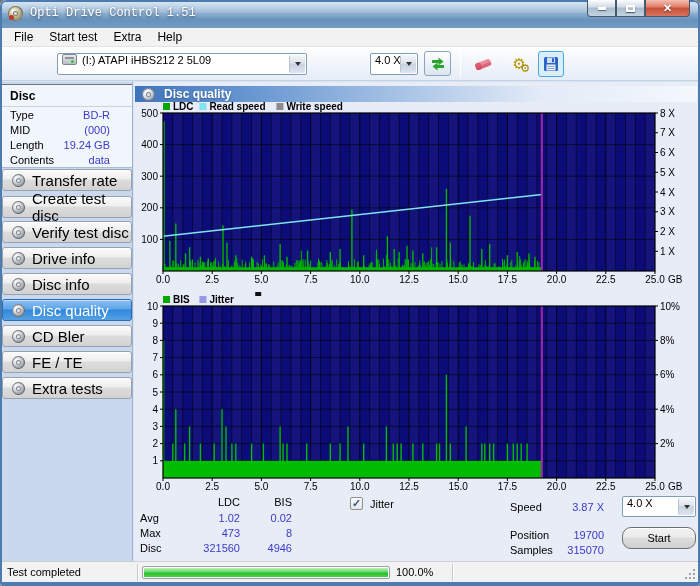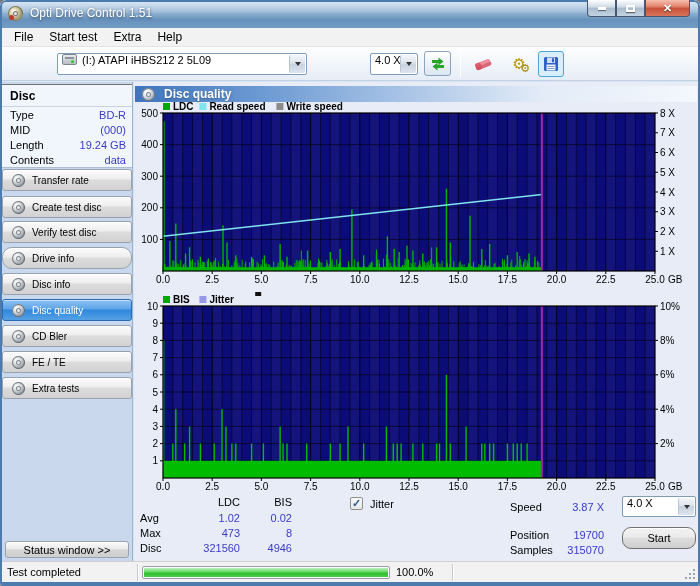--- a/index.html
+++ b/index.html
@@ -7,21 +7,21 @@
   .window{
     position:relative;width:700px;height:586px;
     font-family:"Liberation Sans",sans-serif;color:#000;
     background:#d9e4f3;border-radius:6px 6px 3px 3px;overflow:hidden;
   }
   .frame{position:absolute;inset:0;border:2px solid #4d7bae;border-bottom-width:4px;
     border-radius:6px 6px 3px 3px;pointer-events:none;z-index:60;}
   
   .titlebar{position:absolute;left:0;top:0;right:0;height:36px;
     background:linear-gradient(180deg,#b7d0e9 0%,#88abce 40%,#6792bd 55%,#7ea6cb 100%);
-    border-radius:6px 6px 0 0;}
+    border-radius:6px 6px 0 0;font-family:Liberation Mono, monospace;}
   .titlebar .shine{position:absolute;left:0;top:0;right:0;height:13px;
     background:linear-gradient(180deg,rgba(255,255,255,.55),rgba(255,255,255,.12));
     border-radius:6px 6px 0 0;}
   .app-icon{position:absolute;left:8px;top:6px;width:15px;height:15px;border-radius:50%;
     background:radial-gradient(circle at 38% 35%,#ffffff 8%,#e8ddb0 20%,#cfc89f 35%,#9f9a78 60%,#d8d2ae 85%);
     box-shadow:inset 0 0 0 1px rgba(70,70,50,.55);}
   .app-icon::after{content:"";position:absolute;left:5px;top:5px;width:5px;height:5px;border-radius:50%;
     background:#e8e8ee;box-shadow:inset 0 0 0 1px #77736a;}
   .app-icon::before{content:"";position:absolute;left:1px;bottom:1px;width:5px;height:5px;border-radius:50%;
     background:#c0392b;}
@@ -65,24 +65,24 @@
   .gear-icon .g2{position:absolute;font-size:11px;left:8px;top:7px;color:#a08400;}
   
   .sidebar{position:absolute;left:2px;top:82px;width:131px;bottom:25px;background:#c9d8ec;
     border-right:1px solid #9cb2cd;}
   .disc-panel{position:absolute;left:0;top:2px;width:130px;height:84px;background:#f1f5fc;
     border-top:1px solid #737373;border-bottom:1px solid #aebdd1;}
   .disc-panel .pt{position:absolute;left:8px;top:4px;font-size:12px;font-weight:bold;}
   .disc-panel .pline{position:absolute;left:0;right:0;top:21px;border-top:1px solid #c9d2e0;}
   .info-row{position:absolute;left:8px;right:6px;height:14px;font-size:11px;}
   .info-row .lab{position:absolute;left:0;}
-  .info-row .val{position:absolute;right:0;color:#3a3ac8;text-align:right;}
+  .info-row .val{position:absolute;right:16px;color:#3a3ac8;text-align:right;}
   .nav-btn{position:absolute;left:0;width:130px;height:22px;border:1px solid #98a2ae;border-radius:3px;
     background:linear-gradient(180deg,#fbfbfb,#eee 45%,#dcdcdc 50%,#d2d2d2);
-    display:flex;align-items:center;box-shadow:inset 0 1px 0 #fff;font-size:10px;}
+    display:flex;align-items:center;box-shadow:inset 0 1px 0 #fff;font-size:15px;}
   .nav-btn .disc-icon{margin:0 7px 0 9px;}
   .nav-btn.active{background:linear-gradient(180deg,#8ec2f2,#5da4e8 45%,#2f88dd 50%,#55a0e4);
     border-color:#2a6cb4;color:#fff;box-shadow:inset 0 1px 0 rgba(255,255,255,.5);}
   .disc-icon{width:13px;height:13px;border-radius:50%;flex:none;position:relative;
     background:radial-gradient(circle at 35% 32%,#fafafa 5%,#d6d8da 35%,#8f969e 70%,#c5cad0 95%);
     box-shadow:inset 0 0 0 1px rgba(80,86,94,.7);}
   .disc-icon::after{content:"";position:absolute;left:4px;top:4px;width:5px;height:5px;border-radius:50%;
     background:#e9ebee;box-shadow:inset 0 0 0 1px #80868e;}
   .statuswin-btn{position:absolute;left:3px;width:124px;height:17px;top:459px;border:1px solid #98a2ae;
     border-radius:3px;background:linear-gradient(180deg,#fbfbfb,#e8e8e8 48%,#d5d5d5 52%,#cfcfcf);
@@ -234,21 +234,21 @@
           <span>Transfer rate</span>
         </div>
         <div class="nav-btn" style="top: 114px;">
           <span class="disc-icon"></span>
           <span>Create test disc</span>
         </div>
         <div class="nav-btn" style="top: 139px;">
           <span class="disc-icon"></span>
           <span>Verify test disc</span>
         </div>
-        <div class="nav-btn" style="top: 165px; border-radius: 10px;">
+        <div class="nav-btn" style="top: 165px;">
           <span class="disc-icon"></span>
           <span>Drive info</span>
         </div>
         <div class="nav-btn" style="top: 191px;">
           <span class="disc-icon"></span>
           <span>Disc info</span>
         </div>
         <div class="nav-btn active" style="top: 217px;">
           <span class="disc-icon"></span>
           <span>Disc quality</span>
@@ -259,21 +259,20 @@
         </div>
         <div class="nav-btn" style="top: 269px;">
           <span class="disc-icon"></span>
           <span>FE / TE</span>
         </div>
         <div class="nav-btn" style="top: 295px;">
           <span class="disc-icon"></span>
           <span>Extra tests</span>
         </div>
       </div>
-    <div class="statuswin-btn">Status window &gt;&gt;</div>
   </div>
 
   <div class="main">
     <div class="main-header">
       <span class="disc-icon"></span>
       <span class="htext">Disc quality</span>
     </div>
     <div class="chart" id="chart-top">
         <svg width="564" height="186">
           <rect x="29" y="1" width="7" height="7" fill="#00a800"></rect>

